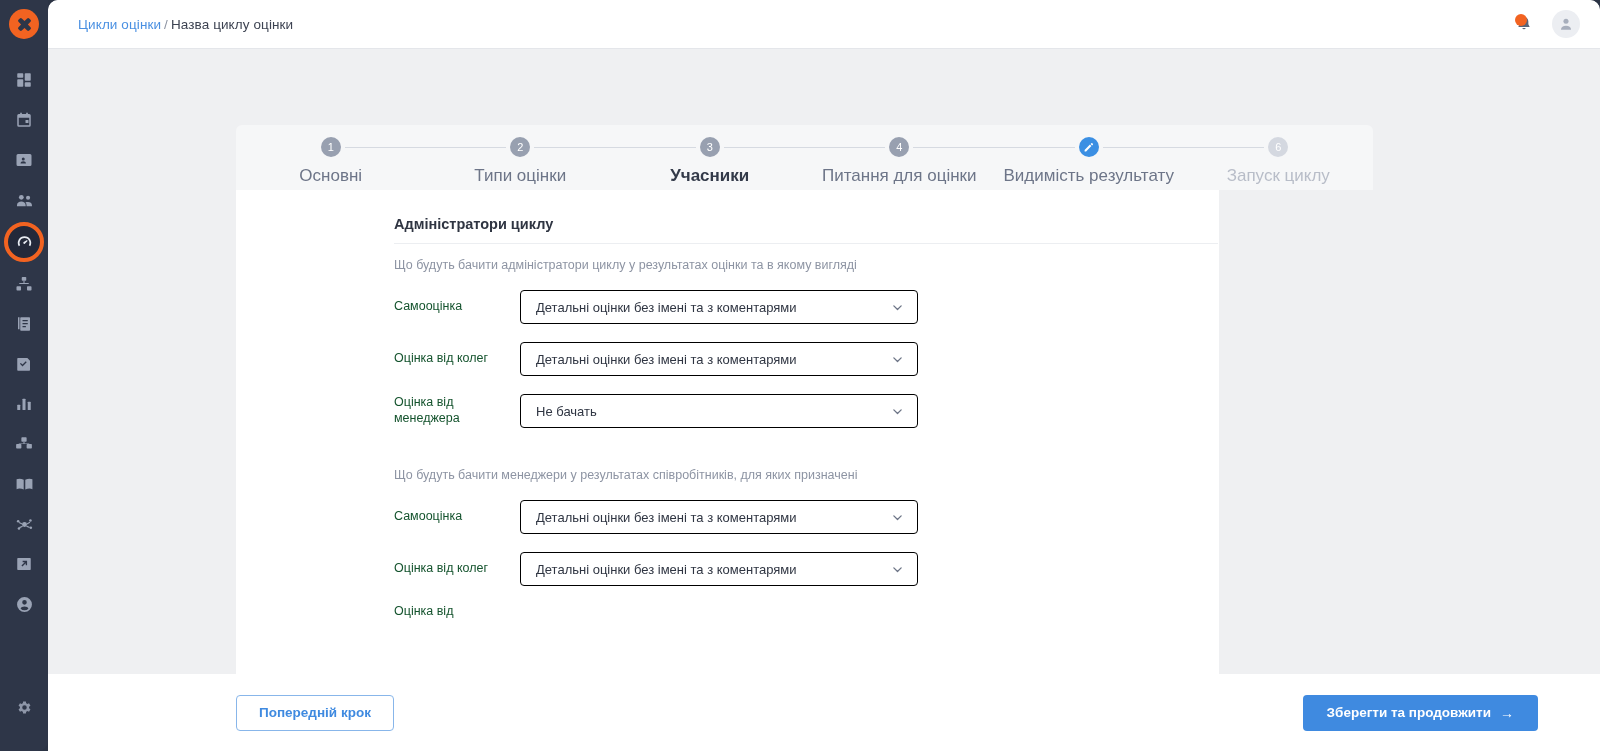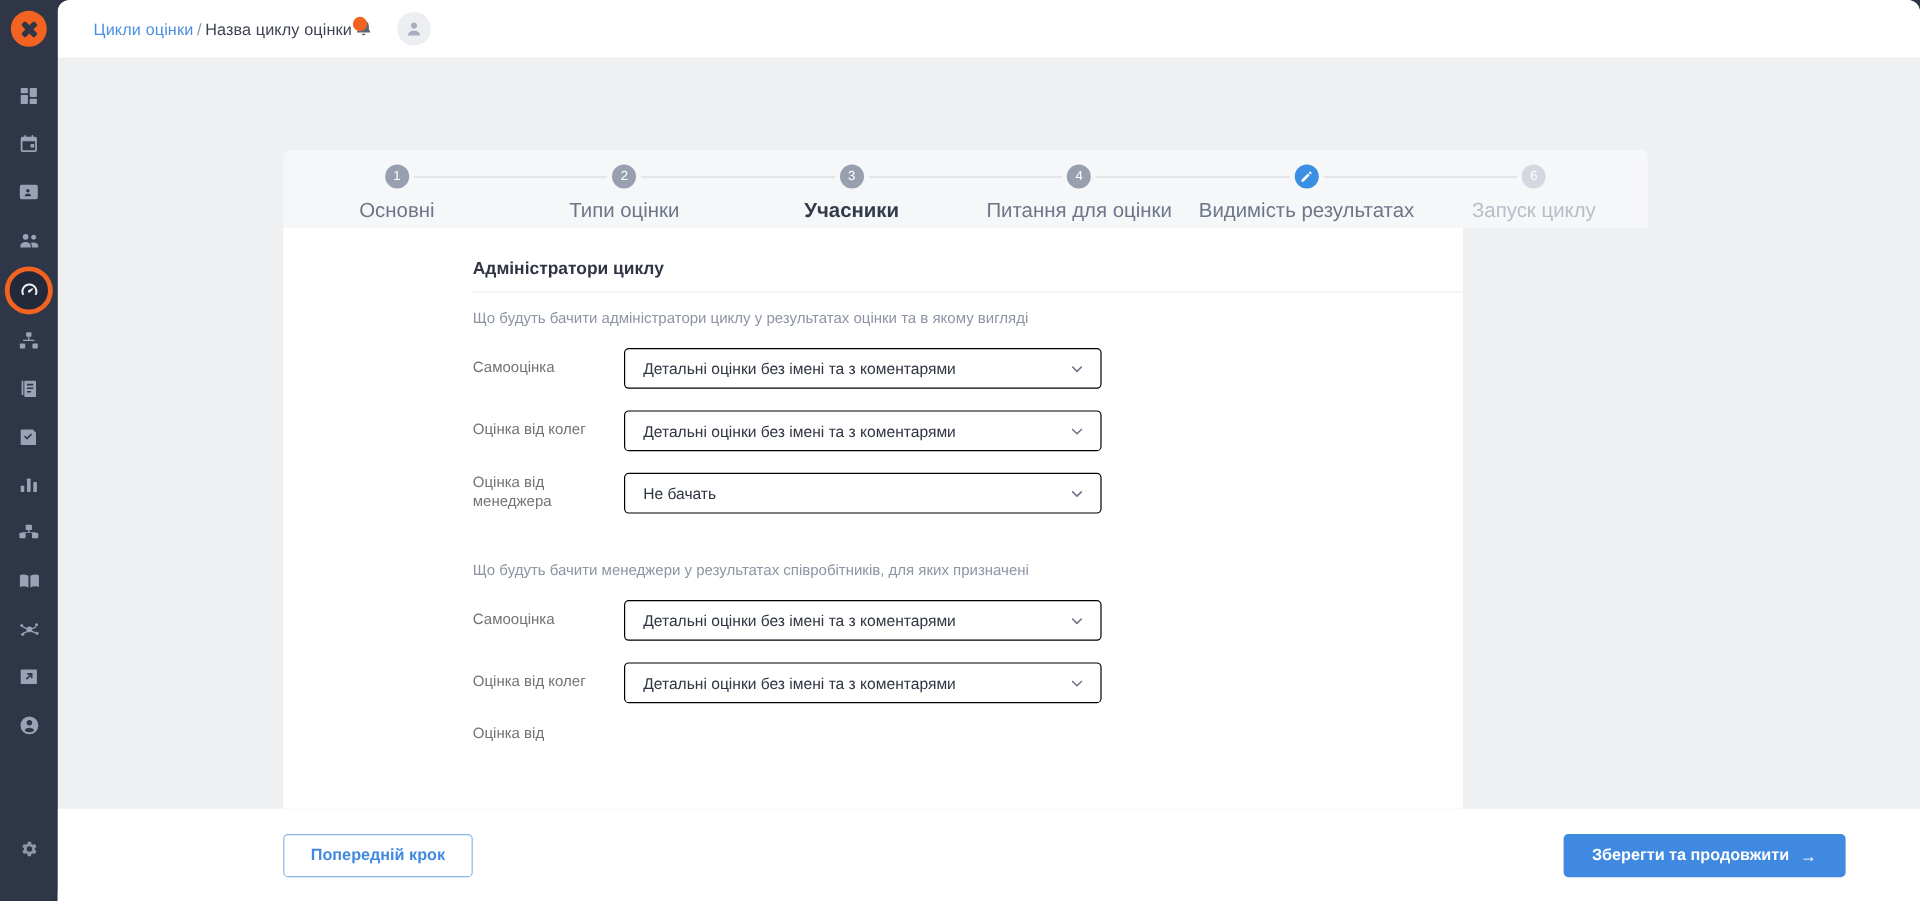--- a/index.html
+++ b/index.html
@@ -94,20 +94,21 @@
     overflow: hidden;
   }
 
   
   .topbar {
     height: 49px;
     background: #ffffff;
     border-radius: 10px 10px 0 0;
     display: flex;
     align-items: center;
+    justify-content: space-between;
     padding: 0 20px 0 30px;
     border-bottom: 1px solid #e4e6ea;
   }
   .breadcrumb {
     font-size: 13.5px;
     color: #3d4352;
     letter-spacing: .1px;
   }
   .breadcrumb .crumb-link {
     color: #4a90e2;
@@ -236,21 +237,21 @@
   .field-row {
     display: flex;
     align-items: center;
     margin-top: 18px;
     padding-left: 158px;
   }
   .field-label {
     width: 126px;
     flex: 0 0 126px;
     font-size: 12.5px;
-    color: #737373;
+    color: #14532d;
     line-height: 1.25;
     padding-right: 10px;
   }
   .select-box {
     width: 398px;
     height: 34px;
     border: 1px solid #000000;
     border-radius: 4px;
     background: #ffffff;
     display: flex;
@@ -476,21 +477,21 @@
               <div class="bubble">4</div>
               <div class="label">Питання для оцінки</div>
             </div>
             <div class="step active">
               <span class="line right"></span>
               <div class="bubble">
                 <svg width="11" height="11" viewBox="0 0 24 24">
                   <path d="M3.5 17.2 15.1 5.6l3.3 3.3L6.8 20.5H3.5zM16.6 4.1l1.6-1.6a1.4 1.4 0 0 1 2 0l1.3 1.3a1.4 1.4 0 0 1 0 2l-1.6 1.6z"></path>
                 </svg>
               </div>
-              <div class="label">Видимість результатах</div>
+              <div class="label">Видимість результату</div>
             </div>
             <div class="step future">
               <div class="bubble">6</div>
               <div class="label">Запуск циклу</div>
             </div>
           </div>
       </div>
 
       <div class="card">
         <div id="sections">

